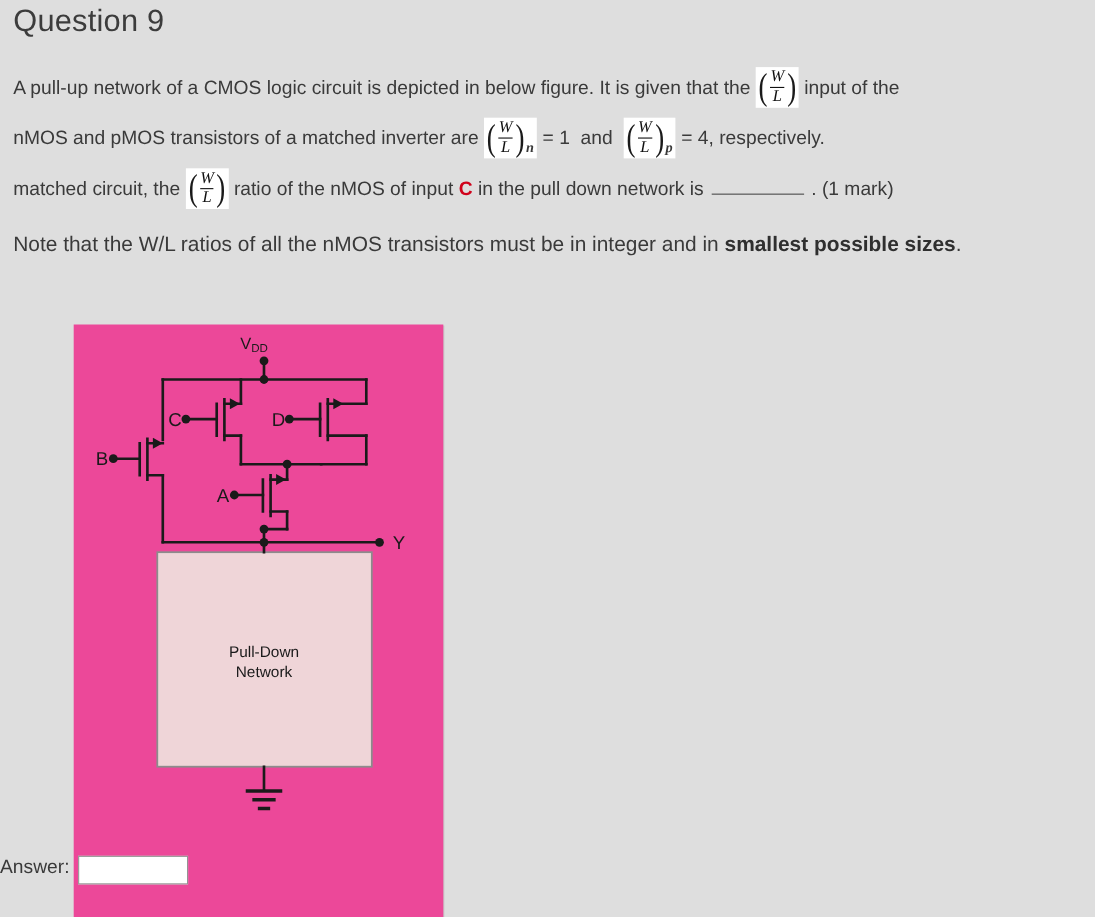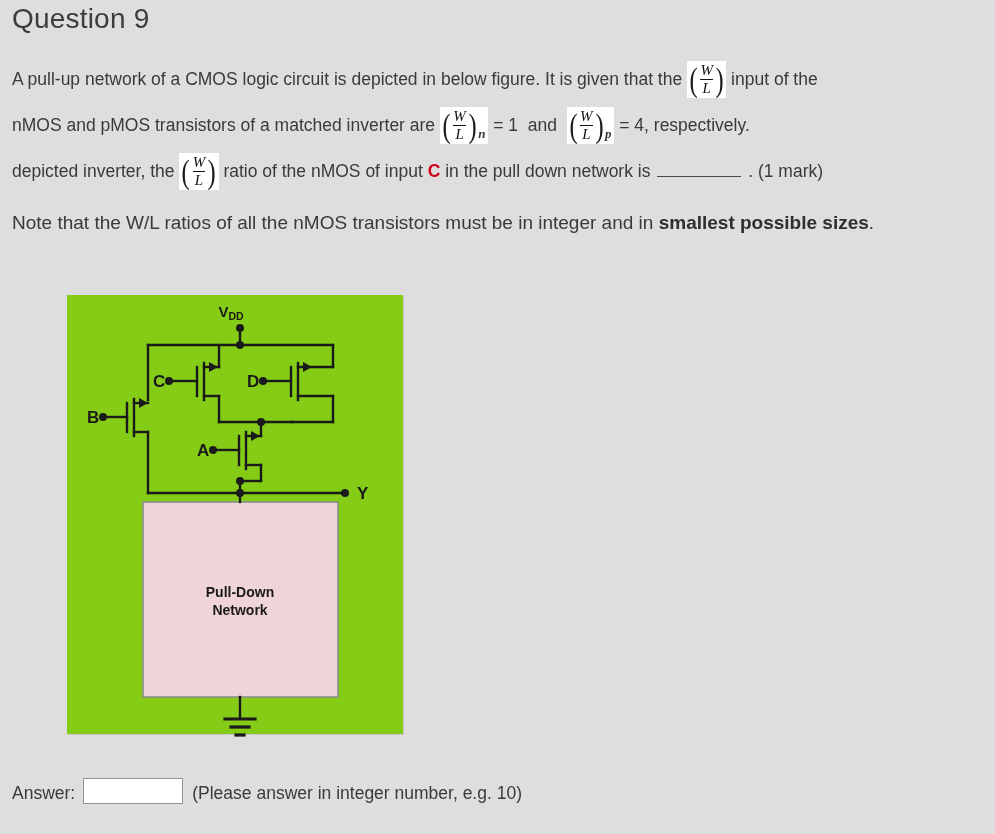--- a/index.html
+++ b/index.html
@@ -115,34 +115,33 @@
     vertical-align: baseline;
     margin: 0 2px;
   }
 
   
   .figure {
     position: absolute;
     left: 67px;
     top: 295px;
     width: 336px;
-    height: 439px;
-    background: #84cc16;
+    height: 540px;
+    background: #ec4899;
     box-shadow: 1px 1px 0 rgba(0,0,0,0.10);
-    font-weight: bold;
   }
   .figure svg { display: block; }
 
   
   .answer-row {
     position: absolute;
-    left: 12px;
+    left: 0;
     top: 778px;
     display: flex;
-    align-items: flex-end;
+    align-items: flex-start;
     font-size: 17.5px;
     color: #3a3a3a;
   }
   .answer-label { margin-right: 8px; }
   .answer-input {
     width: 100px;
     height: 26px;
     background: #ffffff;
     border: 1px solid #949494;
     box-sizing: border-box;
@@ -171,21 +170,21 @@
     <span>nMOS and pMOS transistors of a matched inverter are</span>
     <span class="frac"><span class="paren">(</span><span class="stack"><span class="num">W</span><span class="bar"></span><span class="den">L</span></span><span class="paren">)</span><span class="sub">n</span></span>
     <span>= 1</span>
     &nbsp;<span>and</span>&nbsp;
     <span class="frac"><span class="paren">(</span><span class="stack"><span class="num">W</span><span class="bar"></span><span class="den">L</span></span><span class="paren">)</span><span class="sub">p</span></span>
     <span>= 4, respectively.</span>
   </p>
 
 
   <p class="para">
-    <span>depicted inverter, the</span>
+    <span>matched circuit, the</span>
     <span class="frac"><span class="paren">(</span><span class="stack"><span class="num">W</span><span class="bar"></span><span class="den">L</span></span><span class="paren">)</span></span>
     <span>ratio of the nMOS of input</span>
     <span class="redc">C</span>
     <span>in the pull down network is</span>
     <span class="blank"></span>
     <span>. (1 mark)</span>
   </p>
 
   <p class="note">
     <span>Note that the W/L ratios of all the nMOS transistors must be in integer and in</span>
@@ -286,16 +285,15 @@
         <text x="290" y="204" font-size="17">Y</text>
         <text x="173" y="302" font-size="14" text-anchor="middle">Pull-Down</text>
         <text x="173" y="320" font-size="14" text-anchor="middle">Network</text>
       </g>
     </svg>
   </div>
 
   <div class="answer-row">
     <span class="answer-label">Answer:</span>
     <input class="answer-input" type="text" value="" style="">
-    <span class="answer-hint">(Please answer in integer number, e.g. 10)</span>
   </div>
 
 </div>
 
 </body></html>

